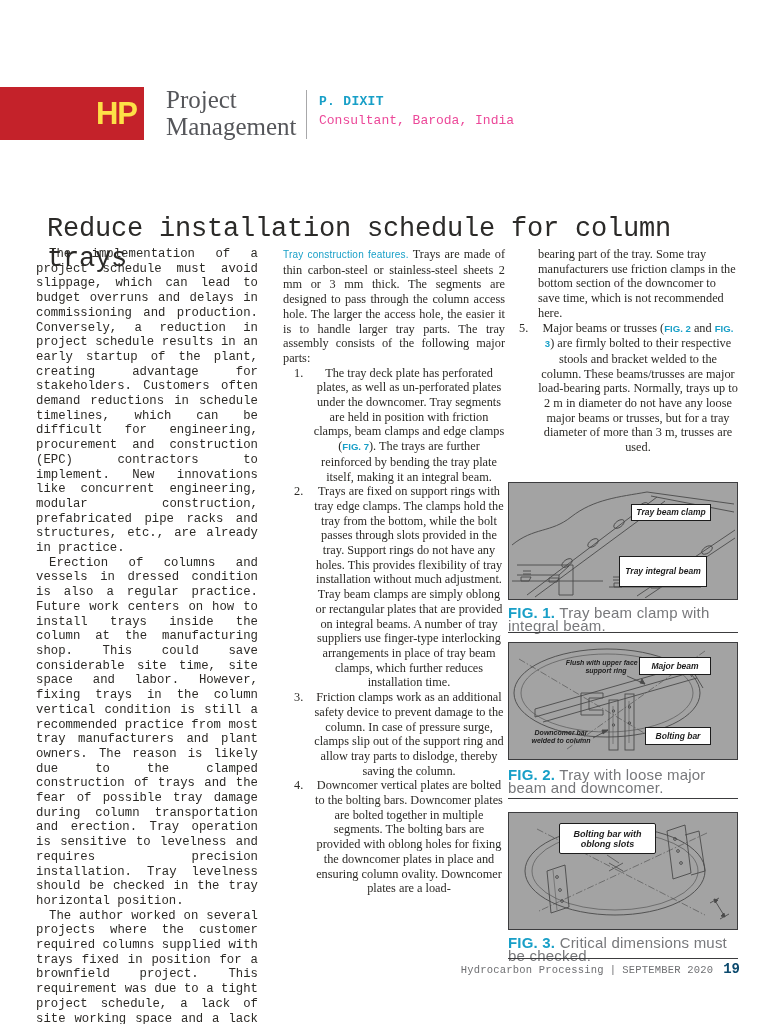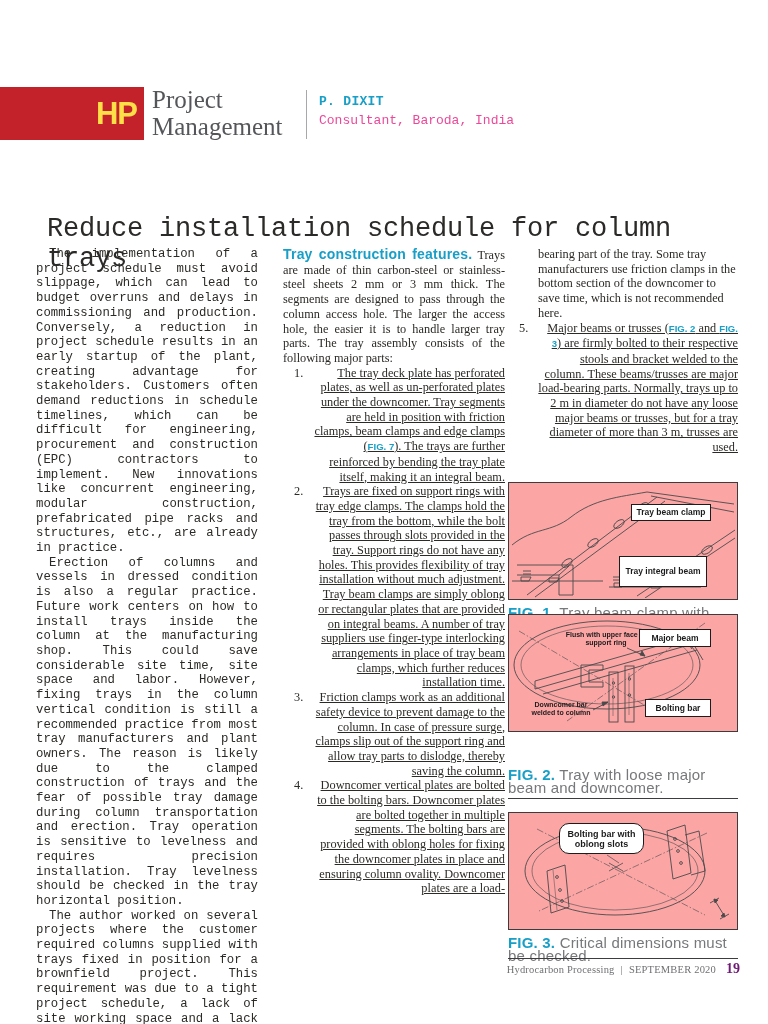--- a/index.html
+++ b/index.html
@@ -3,67 +3,67 @@
 <meta charset="utf-8">
 <style>
   html,body{margin:0;padding:0;background:#ffffff;}
   #page{position:relative;width:768px;height:1024px;background:#ffffff;overflow:hidden;
         font-family:"Liberation Serif",serif;color:#2c2a26;}
 
   
   .banner{position:absolute;left:0;top:87px;width:144px;height:53px;background:#c4222a;
           display:flex;align-items:center;justify-content:flex-end;padding-right:7px;box-sizing:border-box;}
   .banner .hp{font-family:"Liberation Sans",sans-serif;font-weight:bold;font-size:31px;color:#fde047;letter-spacing:-1px;}
-  .section-name{position:absolute;left:152px;top:86px;font-family:"Liberation Serif",serif;
+  .section-name{position:absolute;left:166px;top:86px;font-family:"Liberation Serif",serif;
                 font-size:25px;line-height:27px;color:#55565a;}
   .hdr-divider{position:absolute;left:306px;top:90px;width:1px;height:49px;background:#a8a8aa;}
   .author{position:absolute;left:319px;top:94px;font-family:Liberation Mono, monospace;}
   .author .name{font-weight:bold;font-size:13px;color:#189fc7;letter-spacing:.3px;}
   .author .affil{font-size:13px;color:#ec4899;margin-top:4px;}
 
   
   .title{position:absolute;left:47px;top:196px;width:660px;
          font-family:Liberation Mono, monospace;font-size:27px;font-weight:normal;
          color:#2b2a28;letter-spacing:-.2px;}
 
   
   .col{position:absolute;top:247px;font-size:12.3px;line-height:14.7px;}
   #col1{left:36px;width:222px;font-family:Liberation Mono, monospace;}
   #col2{left:283px;width:222px;}
   #col3{left:508px;width:230px;}
   .col p{margin:0;text-align:justify;text-indent:13px;hyphens:auto;-webkit-hyphens:auto;}
   .col p.noindent{text-indent:0;}
-  .sec-head{font-family:"Liberation Sans",sans-serif;font-weight:bold;font-size:14px;
+  .sec-head{font-family:"Liberation Sans",sans-serif;font-weight:normal;font-size:10px;
             color:#189fc7;letter-spacing:.2px;}
   .figref{font-family:"Liberation Sans",sans-serif;font-weight:bold;font-size:9.6px;color:#189fc7;}
   .li{display:flex;padding-left:11px;box-sizing:border-box;}
   .li .num{width:19px;flex:0 0 19px;}
-  .li .litext{flex:1;text-align:right;text-decoration:underline;}
+  .li .litext{flex:1;text-align:center;}
   .cont{padding-left:30px;text-align:left;}
 
   
   .figbox{position:absolute;left:508px;width:230px;height:118px;border:1.5px solid #3c3c3e;
-          box-sizing:border-box;background:#fca5a5;}
+          box-sizing:border-box;background:#a3a3a3;font-style:italic;}
   .figbox svg{position:absolute;left:0;top:0;}
   .figlabel{position:absolute;background:#ffffff;border:1.2px solid #1c1c1c;
             font-family:"Liberation Sans",sans-serif;font-weight:bold;font-size:8.5px;
             color:#1c1c1c;display:flex;align-items:center;justify-content:center;
             text-align:center;box-sizing:border-box;line-height:9px;}
   .fignote{position:absolute;font-family:"Liberation Sans",sans-serif;font-weight:bold;
            font-size:7px;line-height:8px;color:#1c1c1c;text-align:center;}
   .caption{position:absolute;left:508px;width:230px;font-family:"Liberation Sans",sans-serif;
            font-size:15px;line-height:13px;color:#77787b;letter-spacing:.2px;}
   .caption b{color:#189fc7;font-weight:bold;}
   .caprule{position:absolute;left:508px;width:230px;border-top:1.5px solid #3c3c3e;height:0;}
 
   
   .footer{position:absolute;right:28px;top:961px;display:flex;align-items:baseline;
-          font-family:Liberation Serif, serif;font-size:10.5px;color:#6f7073;letter-spacing:.2px;}
+          font-family:Liberation Mono, monospace;font-size:10.5px;color:#6f7073;letter-spacing:.2px;}
   .footer .sep{margin:0 6px;}
-  .footer .pagenum{margin-left:10px;font-size:14px;font-weight:bold;color:#701a75;letter-spacing:0;}
+  .footer .pagenum{margin-left:10px;font-size:14px;font-weight:bold;color:#0c4a6e;letter-spacing:0;}
 </style>
 </head>
 <body>
 
 <div id="page">
 
   <div class="banner">
     <span class="hp">HP</span>
   </div>
   <div class="section-name">
@@ -130,21 +130,21 @@
       <path d="M3,98 L94,98 M100,104 L192,104"></path>
       <path d="M12,94 h10 l-2,4 h-8 z M40,95 h10 l-2,4 h-8 z M105,100 h10 l-2,4 h-8 z M142,101 h10 l-2,4 h-8 z"></path>
       <path d="M14,88 h8 M14,91 h8 M104,94 h8 M104,97 h8"></path>
     </svg>
     <div class="figlabel" style="left:122px;top:21px;width:80px;height:17px;">Tray beam clamp</div>
     <div class="figlabel" style="left:110px;top:73px;width:88px;height:31px;">Tray integral beam</div>
   </div>
   <div class="caption" style="top:606px;"><b>FIG. 1.</b> <span>Tray beam clamp with integral beam.</span></div>
   <div class="caprule" style="top:632px;"></div>
 
-  <div class="figbox" style="top:614px;">
+  <div class="figbox" style="top:642px;">
     <svg width="227" height="115" viewBox="0 0 227 115" fill="none" stroke="#4a4a4a" stroke-width="0.9">
       <ellipse cx="98" cy="50" rx="93" ry="44"></ellipse>
       <ellipse cx="98" cy="50" rx="86" ry="39" stroke-width="0.6"></ellipse>
       <path d="M10,16 L152,100" stroke-dasharray="7 2 1.5 2" stroke-width="0.6"></path>
       <path d="M196,8 L58,106" stroke-dasharray="7 2 1.5 2" stroke-width="0.6"></path>
       <path d="M26,74 L180,30 M26,66 L180,22 M34,79 L188,35"></path>
       <path d="M26,66 L26,74 M180,22 L188,35"></path>
       <path d="M72,50 h22 v5 h-14 v12 h14 v5 h-22 z"></path>
       <rect x="100" y="57" width="9" height="50"></rect>
       <rect x="116" y="51" width="9" height="56"></rect>
@@ -181,21 +181,21 @@
         <circle cx="53" cy="88" r="1.4"></circle>
       <path d="M158,18 L176,12 L182,60 L164,66 Z"></path>
       <path d="M176,22 L190,18 L196,58 L182,62"></path>
       <circle cx="166" cy="26" r="1.4"></circle>
         <circle cx="169" cy="38" r="1.4"></circle>
         <circle cx="172" c5="50" cy="50" r="1.4"></circle>
       <path d="M98,42 L110,50" stroke-width="0.7"></path>
       <path d="M205,86 L216,104 M201,90 L210,85 M211,106 L220,101"></path>
       <path d="M205,86 l4,1 l-3,3 z M216,104 l-4,-1 l3,-3 z" fill="#4a4a4a"></path>
     </svg>
-    <div class="figlabel" style="left:50px;top:10px;width:85px;height:31px;border-radius:10px;font-size:9px;line-height:10px;">Bolting bar with oblong slots</div>
+    <div class="figlabel" style="left:50px;top:10px;width:97px;height:31px;border-radius:2px;font-size:9px;line-height:10px;">Bolting bar with oblong slots</div>
   </div>
   <div class="caption" style="top:936px;"><b>FIG. 3.</b> <span>Critical dimensions must be checked.</span></div>
   <div class="caprule" style="top:958px;"></div>
 
   <div class="footer">
     <span>Hydrocarbon Processing</span>
     <span class="sep">|</span>
     <span>SEPTEMBER 2020</span>
     <span class="pagenum">19</span>
   </div>

